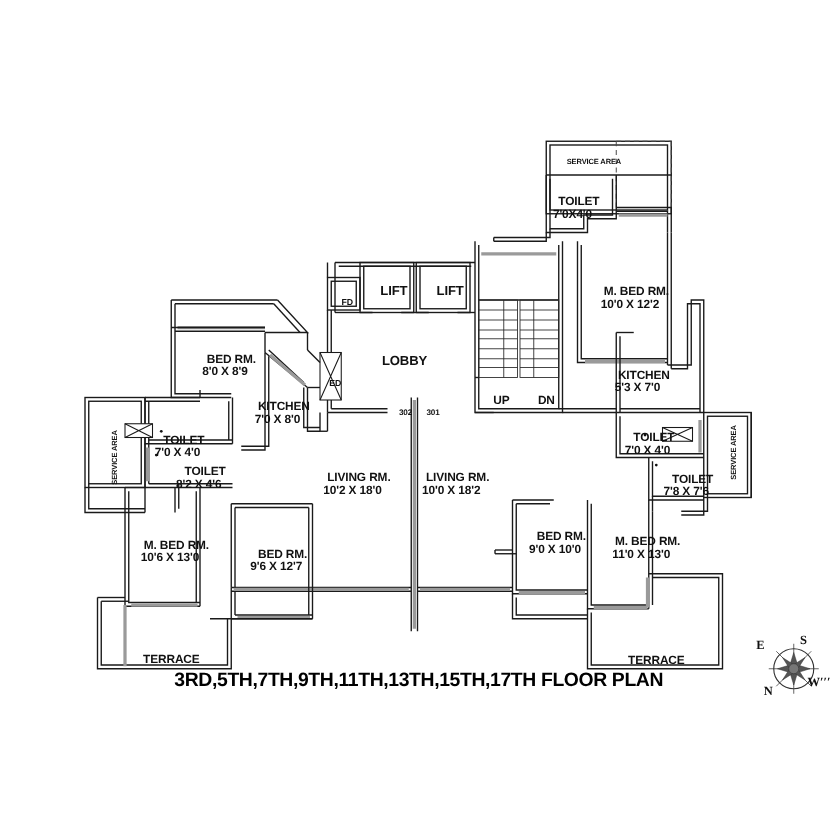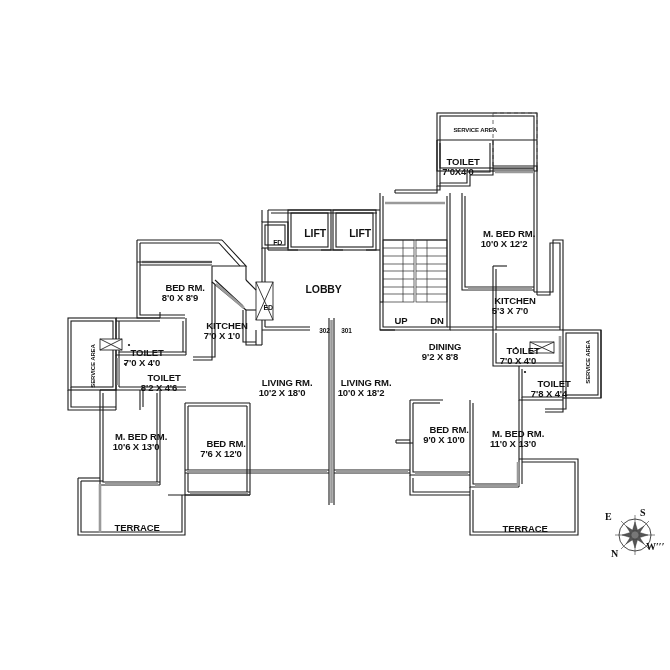--- a/index.html
+++ b/index.html
@@ -347,30 +347,27 @@
 
   <div class="lbl sz-room" style="left:470px; top:285px; width:80px;">
     <span>KITCHEN</span><span class="dim">5'3 X 7'0</span>
   </div>
 
   <div class="lbl sz-room" style="left:489px; top:335px; width:58px;">
     <span>TOILET</span><span class="dim">7'0 X 4'0</span>
   </div>
 
   <div class="lbl sz-room" style="left:520px; top:368px; width:58px;">
-    <span>TOILET</span><span class="dim">7'8 X 4'4</span>
+    <span>TOILET</span><span class="dim">7'8 X 7'6</span>
   </div>
 
   <div class="lbl sz-tiny vert" style="left:578px; top:336px; width:10px; height:58px;">
     <span>SERVICE AREA</span>
   </div>
 
-  <div class="lbl sz-room" style="left:400px; top:331px; width:80px;">
-    <span>DINING</span><span class="dim">9'2 X 8'8</span>
-  </div>
 
   <div class="lbl sz-room" style="left:317px; top:367px; width:88px;">
     <span>LIVING RM.</span><span class="dim">10'0 X 18'2</span>
   </div>
 
   <div class="lbl sz-room" style="left:408px; top:414px; width:72px;">
     <span>BED RM.</span><span class="dim">9'0 X 10'0</span>
   </div>
 
   <div class="lbl sz-room" style="left:472px; top:418px; width:82px;">
@@ -379,21 +376,21 @@
 
   <div class="lbl sz-room" style="left:485px; top:513px; width:70px;">
     <span>TERRACE</span>
   </div>
 
   <div class="lbl sz-room" style="left:145px; top:272px; width:70px;">
     <span>BED RM.</span><span class="dim">8'0 X 8'9</span>
   </div>
 
   <div class="lbl sz-room" style="left:187px; top:310px; width:70px;">
-    <span>KITCHEN</span><span class="dim">7'0 X 1'0</span>
+    <span>KITCHEN</span><span class="dim">7'0 X 8'0</span>
   </div>
 
   <div class="lbl sz-room" style="left:113px; top:337px; width:58px;">
     <span>TOILET</span><span class="dim">7'0 X 4'0</span>
   </div>
 
   <div class="lbl sz-room" style="left:130px; top:362px; width:58px;">
     <span>TOILET</span><span class="dim">8'2 X 4'6</span>
   </div>
 
@@ -403,21 +400,21 @@
 
   <div class="lbl sz-room" style="left:238px; top:367px; width:88px;">
     <span>LIVING RM.</span><span class="dim">10'2 X 18'0</span>
   </div>
 
   <div class="lbl sz-room" style="left:95px; top:421px; width:82px;">
     <span>M. BED RM.</span><span class="dim">10'6 X 13'0</span>
   </div>
 
   <div class="lbl sz-room" style="left:185px; top:428px; width:72px;">
-    <span>BED RM.</span><span class="dim">7'6 X 12'0</span>
+    <span>BED RM.</span><span class="dim">9'6 X 12'7</span>
   </div>
 
   <div class="lbl sz-room" style="left:97px; top:512px; width:70px;">
     <span>TERRACE</span>
   </div>
 
   <div class="lbl sz-big" style="left:288px; top:216px; width:43px;">
     <span>LIFT</span>
   </div>
   <div class="lbl sz-big" style="left:333px; top:216px; width:43px;">
@@ -439,20 +436,21 @@
     <span>DN</span>
   </div>
 
   <div class="lbl sz-num" style="left:312px; top:320px; width:18px;">
     <span>302</span>
   </div>
   <div class="lbl sz-num" style="left:334px; top:320px; width:18px;">
     <span>301</span>
   </div>
 
+  <div id="plan-title">3RD,5TH,7TH,9TH,11TH,13TH,15TH,17TH FLOOR PLAN</div>
 
   <div id="compass">
     <svg viewBox="0 0 62 58" width="62" height="58">
       <circle cx="31" cy="29" r="16" fill="none" stroke="#333" stroke-width="0.9"></circle>
       <g stroke="#333" stroke-width="0.6" fill="none">
         <path d="M31 9 L31 49 M11 29 L51 29 M17 15 L45 43 M45 15 L17 43"></path>
       </g>
       <g fill="#555" stroke="#333" stroke-width="0.4">
         <path d="M31 16 L35 29 L31 42 L27 29 Z"></path>
         <path d="M18 29 L31 25 L44 29 L31 33 Z"></path>

